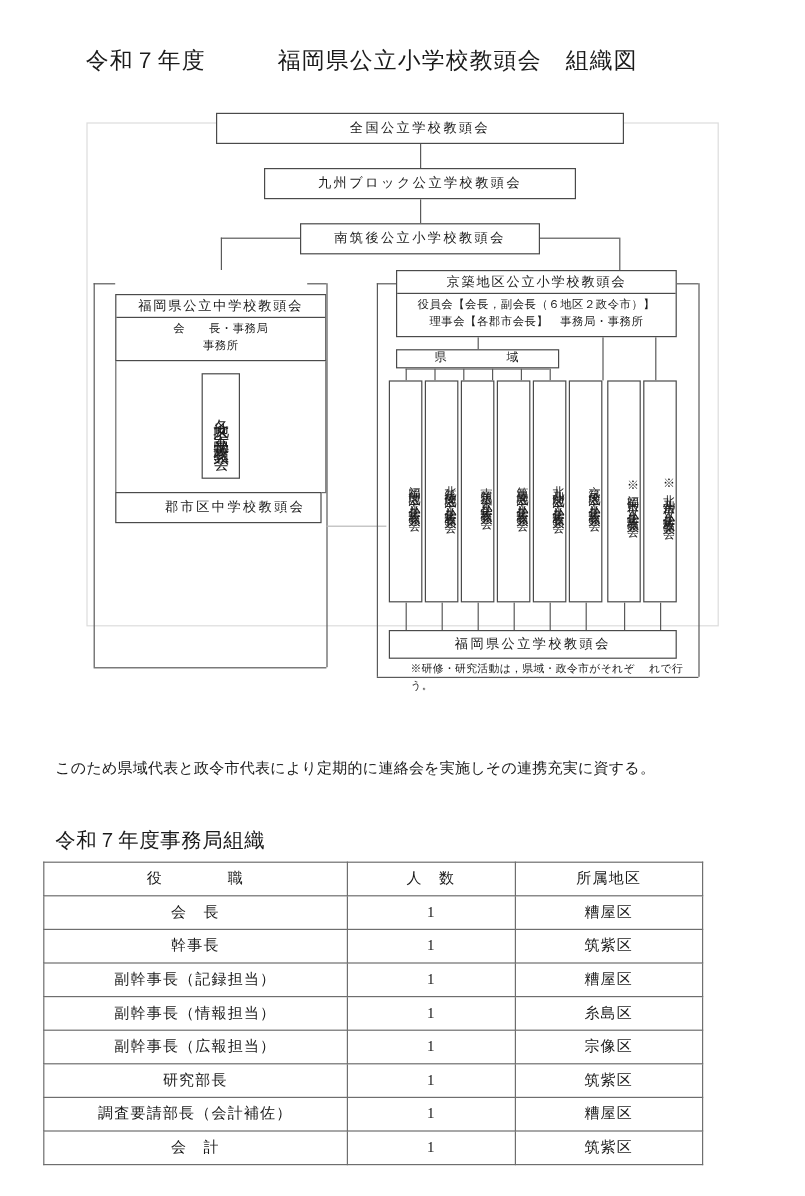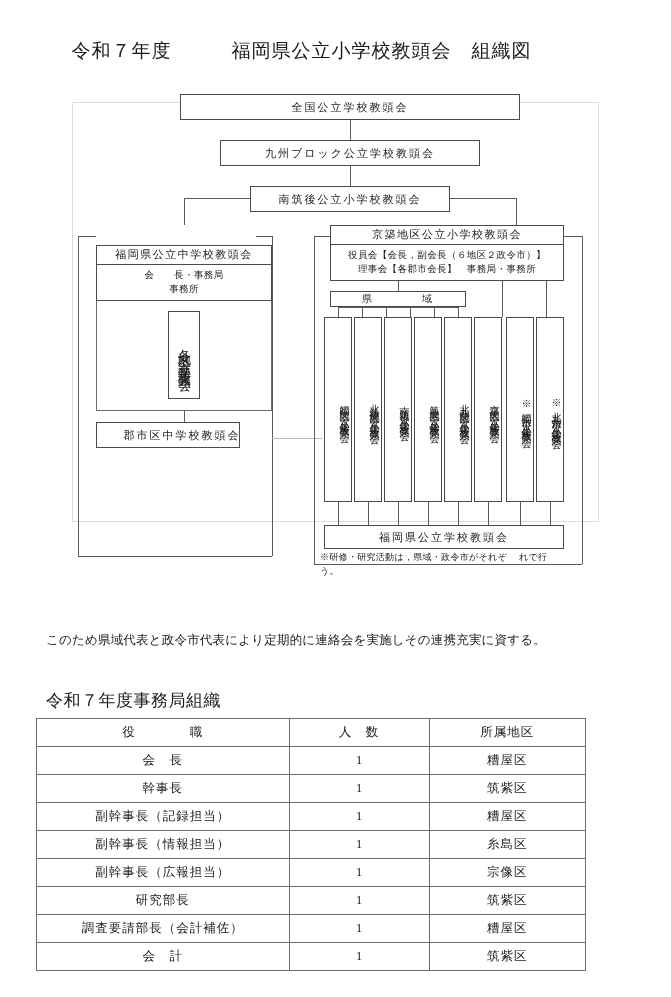--- a/index.html
+++ b/index.html
@@ -226,21 +226,21 @@
   <div class="ln h" style="left:256px; top:148px; width:16px;"></div>
   <div class="ln h" style="left:78px; top:468px; width:194px;"></div>
 
   <div class="ln v" style="left:184px; top:193px; height:18px;"></div>
 
   <div class="panel" style="left:96px; top:211px; width:176px; height:112px;"></div>
   <div class="vbox big" style="left:168px; top:223px; width:32px; height:88px;">各地区公立中学校教頭会</div>
 
   <div class="ln v" style="left:184px; top:323px; height:14px;"></div>
 
-  <div class="bx" style="left:96px; top:334px; width:144px; height:26px;padding-left:28px;">郡市区中学校教頭会</div>
+  <div class="bx" style="left:96px; top:322px; width:172px; height:26px;padding-left:28px;">郡市区中学校教頭会</div>
 
   <div class="ln h faint" style="left:272px; top:350px; width:50px;"></div>
 
   <div class="stack" style="left:330px; top:137px; width:234px; height:56px;">
     <div class="row">京築地区公立小学校教頭会</div>
     <div class="sub">
       <div>役員会【会長，副会長（６地区２政令市）】</div>
       <div>理事会【各郡市会長】　事務局・事務所</div>
     </div>
   </div>
@@ -278,21 +278,21 @@
   <div class="ln v" style="left:368px; top:414px; height:23px;"></div>
   <div class="ln v" style="left:398px; top:414px; height:23px;"></div>
   <div class="ln v" style="left:428px; top:414px; height:23px;"></div>
   <div class="ln v" style="left:458px; top:414px; height:23px;"></div>
   <div class="ln v" style="left:488px; top:414px; height:23px;"></div>
   <div class="ln v" style="left:520px; top:414px; height:23px;"></div>
   <div class="ln v" style="left:550px; top:414px; height:23px;"></div>
 
   <div class="bx" style="left:324px; top:437px; width:240px; height:24px;">福岡県公立学校教頭会</div>
 
-  <div class="note" style="left:320px; top:463px; width:240px;font-family:Liberation Serif, serif;">※研修・研究活動は，県域・政令市がそれぞ
+  <div class="note" style="left:342px; top:463px; width:240px;font-family:Liberation Serif, serif;">※研修・研究活動は，県域・政令市がそれぞ
 　れで行う。</div>
 </div>
 
 <div class="body-para">
   <div>このため県域代表と政令市代表により定期的に連絡会を実施しその連携充実に資する。</div>
 </div>
 
 <div class="table-heading">令和７年度事務局組織</div>
 
 <table class="staff">

